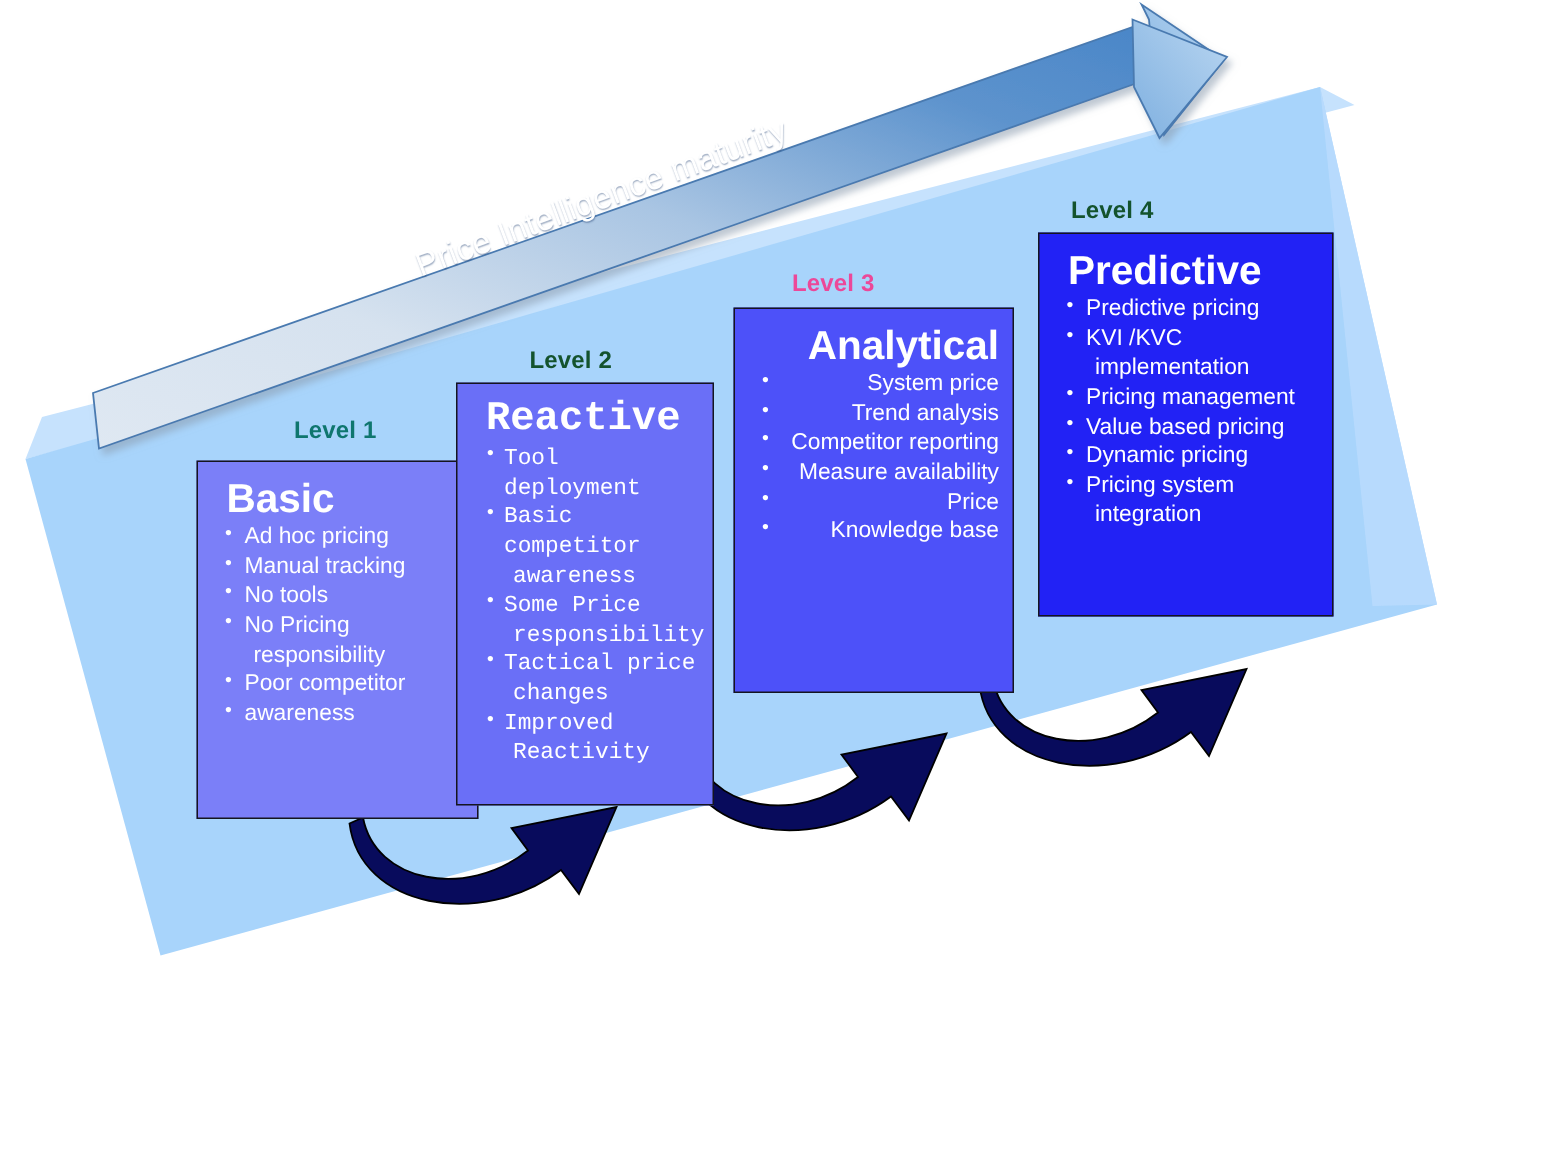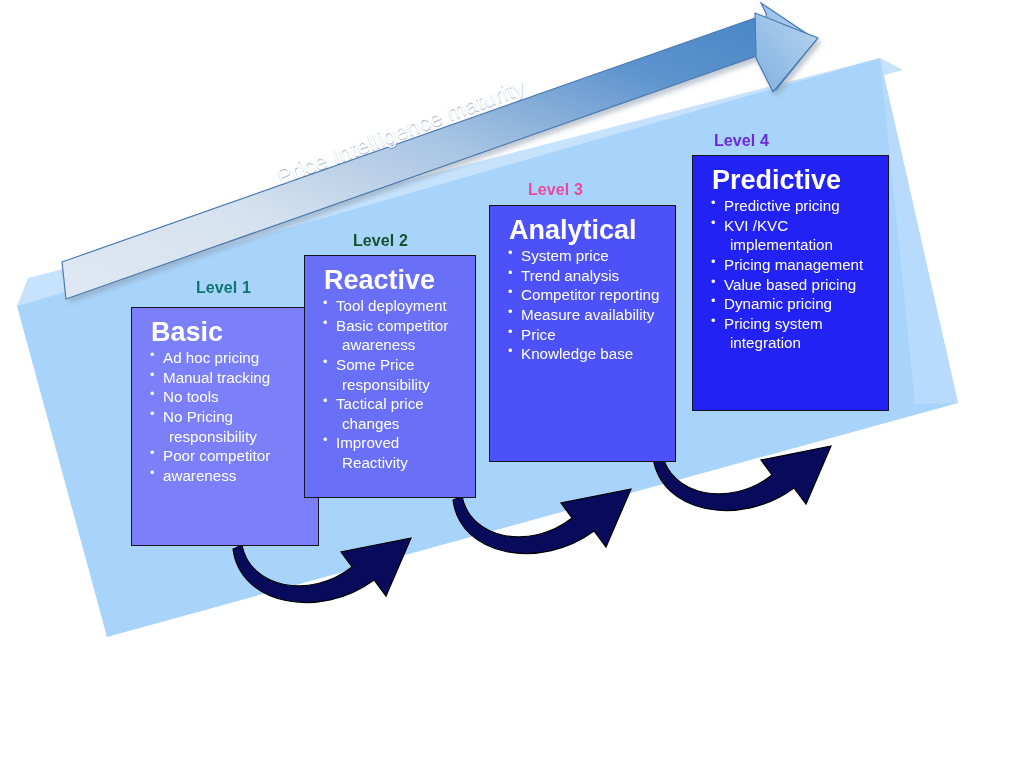--- a/index.html
+++ b/index.html
@@ -71,22 +71,22 @@
     left: 2px;
     top: -1px;
     font-size: 13px;
   }
   .stage-list li.cont {
     padding-left: 21px;
   }
 
   
   #box-1 { left: 131px; top: 307px; width: 188px; height: 239px; background: #7b7ff8; }
-  #box-2 { left: 304px; top: 255px; width: 172px; height: 243px; background: #6a6ff7; }
-  #box-3 { left: 489px; top: 205px; width: 187px; height: 257px; background: #4d51f9; }
+  #box-2 { left: 304px; top: 255px; width: 172px; height: 282px; background: #6a6ff7; font-family: Liberation Mono, monospace; }
+  #box-3 { left: 489px; top: 205px; width: 187px; height: 257px; background: #4d51f9; text-align: right; }
   #box-4 { left: 692px; top: 155px; width: 197px; height: 256px; background: #2222f5; }
 
   #label-1 { left: 196px; top: 279px; }
   #label-2 { left: 353px; top: 232px; }
   #label-3 { left: 528px; top: 181px; }
   #label-4 { left: 714px; top: 132px; }
 
   
   #arrow-caption {
     position: absolute;
@@ -143,21 +143,21 @@
     <g fill="#080b5c" stroke="#000000" stroke-width="1.2">
       <path d="M242,545 C250,588 310,600 352,567 L341,552 L411,538 L386,596 L374,580 C320,620 240,605 233,549 Z"></path>
       <path d="M462,496 C470,539 530,551 572,518 L561,503 L631,489 L606,547 L594,531 C540,571 460,556 453,500 Z"></path>
       <path d="M662,453 C670,496 730,508 772,475 L761,460 L831,446 L806,504 L794,488 C740,528 660,513 653,457 Z"></path>
     </g>
   </svg>
 
   <div class="level-label" id="label-1" style="color: #0f766e;">Level 1</div>
   <div class="level-label" id="label-2" style="color: #14532d;">Level 2</div>
   <div class="level-label" id="label-3" style="color: #ec4899;">Level 3</div>
-  <div class="level-label" id="label-4" style="color: #6d28d9;">Level 4</div>
+  <div class="level-label" id="label-4" style="color: #14532d;">Level 4</div>
 
   <div class="stage-box" id="box-1" style="background: rgb(123, 127, 248);">
     <div class="stage-title">Basic</div>
     <ul class="stage-list">
         <li class="bulleted">Ad hoc pricing</li>
         <li class="bulleted">Manual tracking</li>
         <li class="bulleted">No tools</li>
         <li class="bulleted">No Pricing</li>
         <li class="cont">responsibility</li>
         <li class="bulleted">Poor competitor</li>

